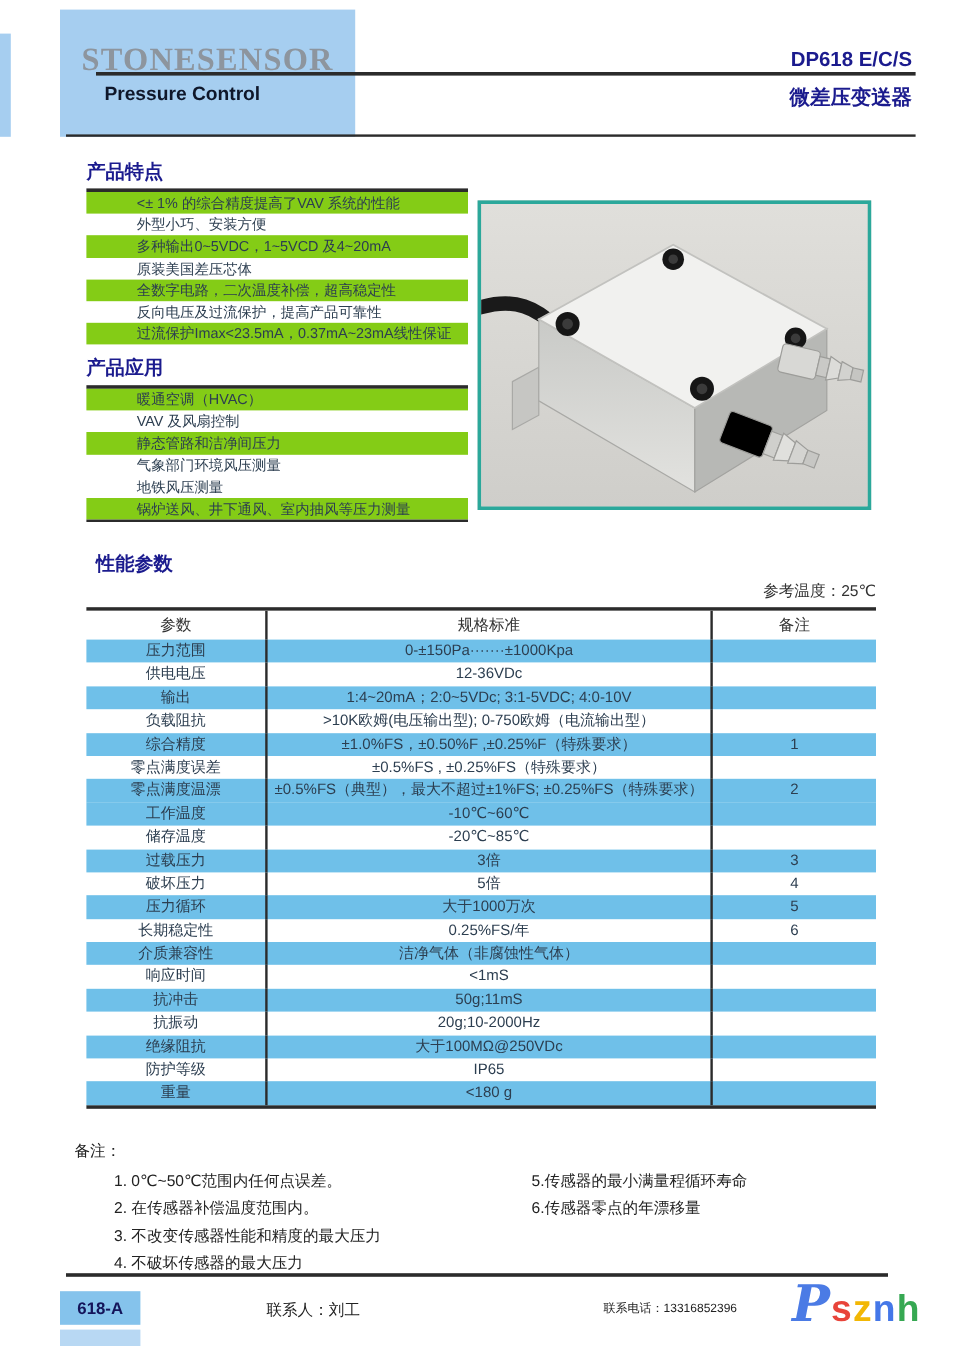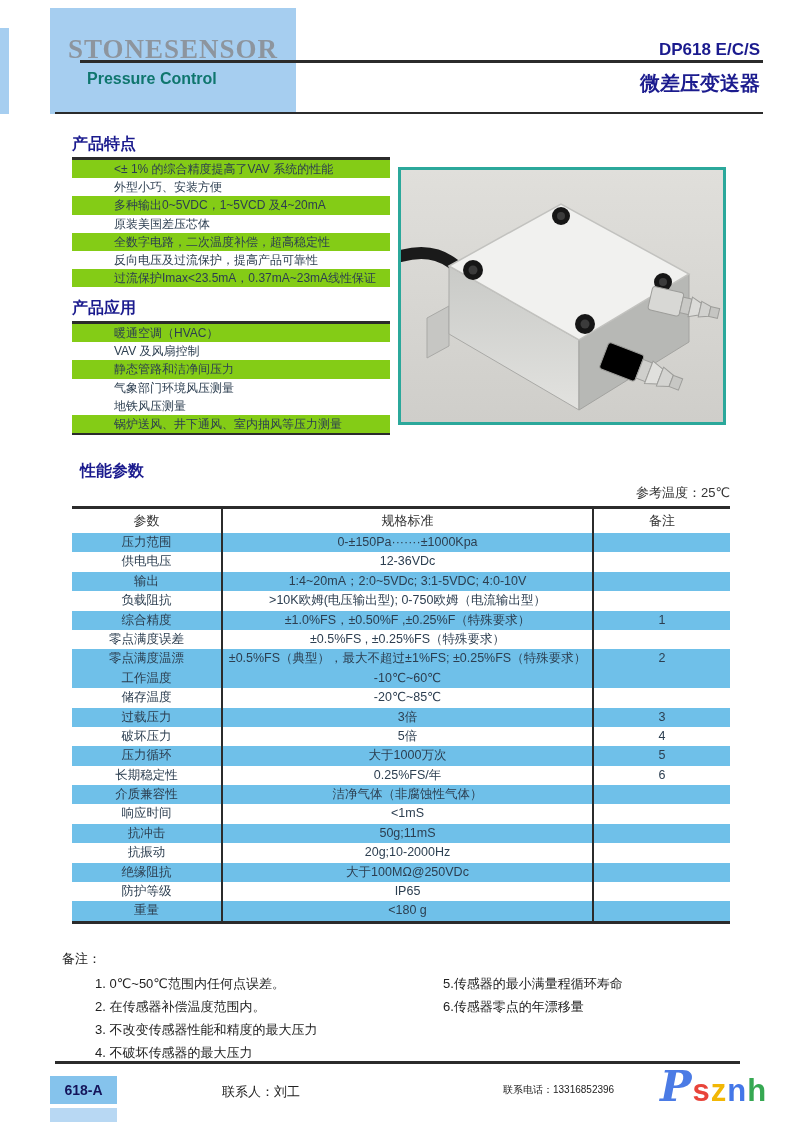--- a/index.html
+++ b/index.html
@@ -6,22 +6,22 @@
   .page{position:relative;width:794px;height:1122px;background:#ffffff;overflow:hidden;
         font-family:"Liberation Sans","DejaVu Sans",sans-serif;color:#222;}
 
   
   .edge-strip{position:absolute;left:0;top:28px;width:9px;height:86px;background:#a6cef0;}
   .logo-block{position:absolute;left:50px;top:8px;width:246px;height:106px;background:#a6cef0;}
   .logo-text{margin-top:26px;text-align:center;font-family:"Liberation Serif","DejaVu Serif",serif;
              font-weight:bold;font-size:27px;letter-spacing:1px;color:#8d959e;}
   .model{position:absolute;right:34px;top:40px;color:#1b1b8e;font-weight:bold;font-size:17px;}
   .rule1{position:absolute;left:80px;top:60px;width:683px;height:3px;background:#2b2b2b;}
-  .subtitle-en{position:absolute;left:87px;top:70px;font-size:16px;font-weight:bold;color:#0f766e;}
-  .subtitle-cn{position:absolute;right:34px;top:70px;font-size:20px;font-weight:bold;color:#1b1b8e;}
+  .subtitle-en{position:absolute;left:87px;top:70px;font-size:16px;font-weight:bold;color:#0f172a;}
+  .subtitle-cn{position:absolute;right:34px;top:70px;font-size:17px;font-weight:bold;color:#1b1b8e;}
   .rule2{position:absolute;left:55px;top:112px;width:708px;height:2px;background:#2b2b2b;}
 
   
   .list-sec{position:absolute;left:72px;width:318px;}
   .sec-title{color:#1b1b8e;font-weight:bold;font-size:16px;line-height:20px;}
   .sec-underline{height:0;border-bottom:3px solid #2b2b2b;margin-top:3px;}
   .feat-row,.app-row{height:18.2px;line-height:18.2px;font-size:12px;color:#2c3e50;
                      padding-left:42px;white-space:nowrap;overflow:hidden;}
   .feat-row.alt,.app-row.alt{background:#84cc16;}
   .sec-bottomline{height:0;border-bottom:2.5px solid #2b2b2b;}

